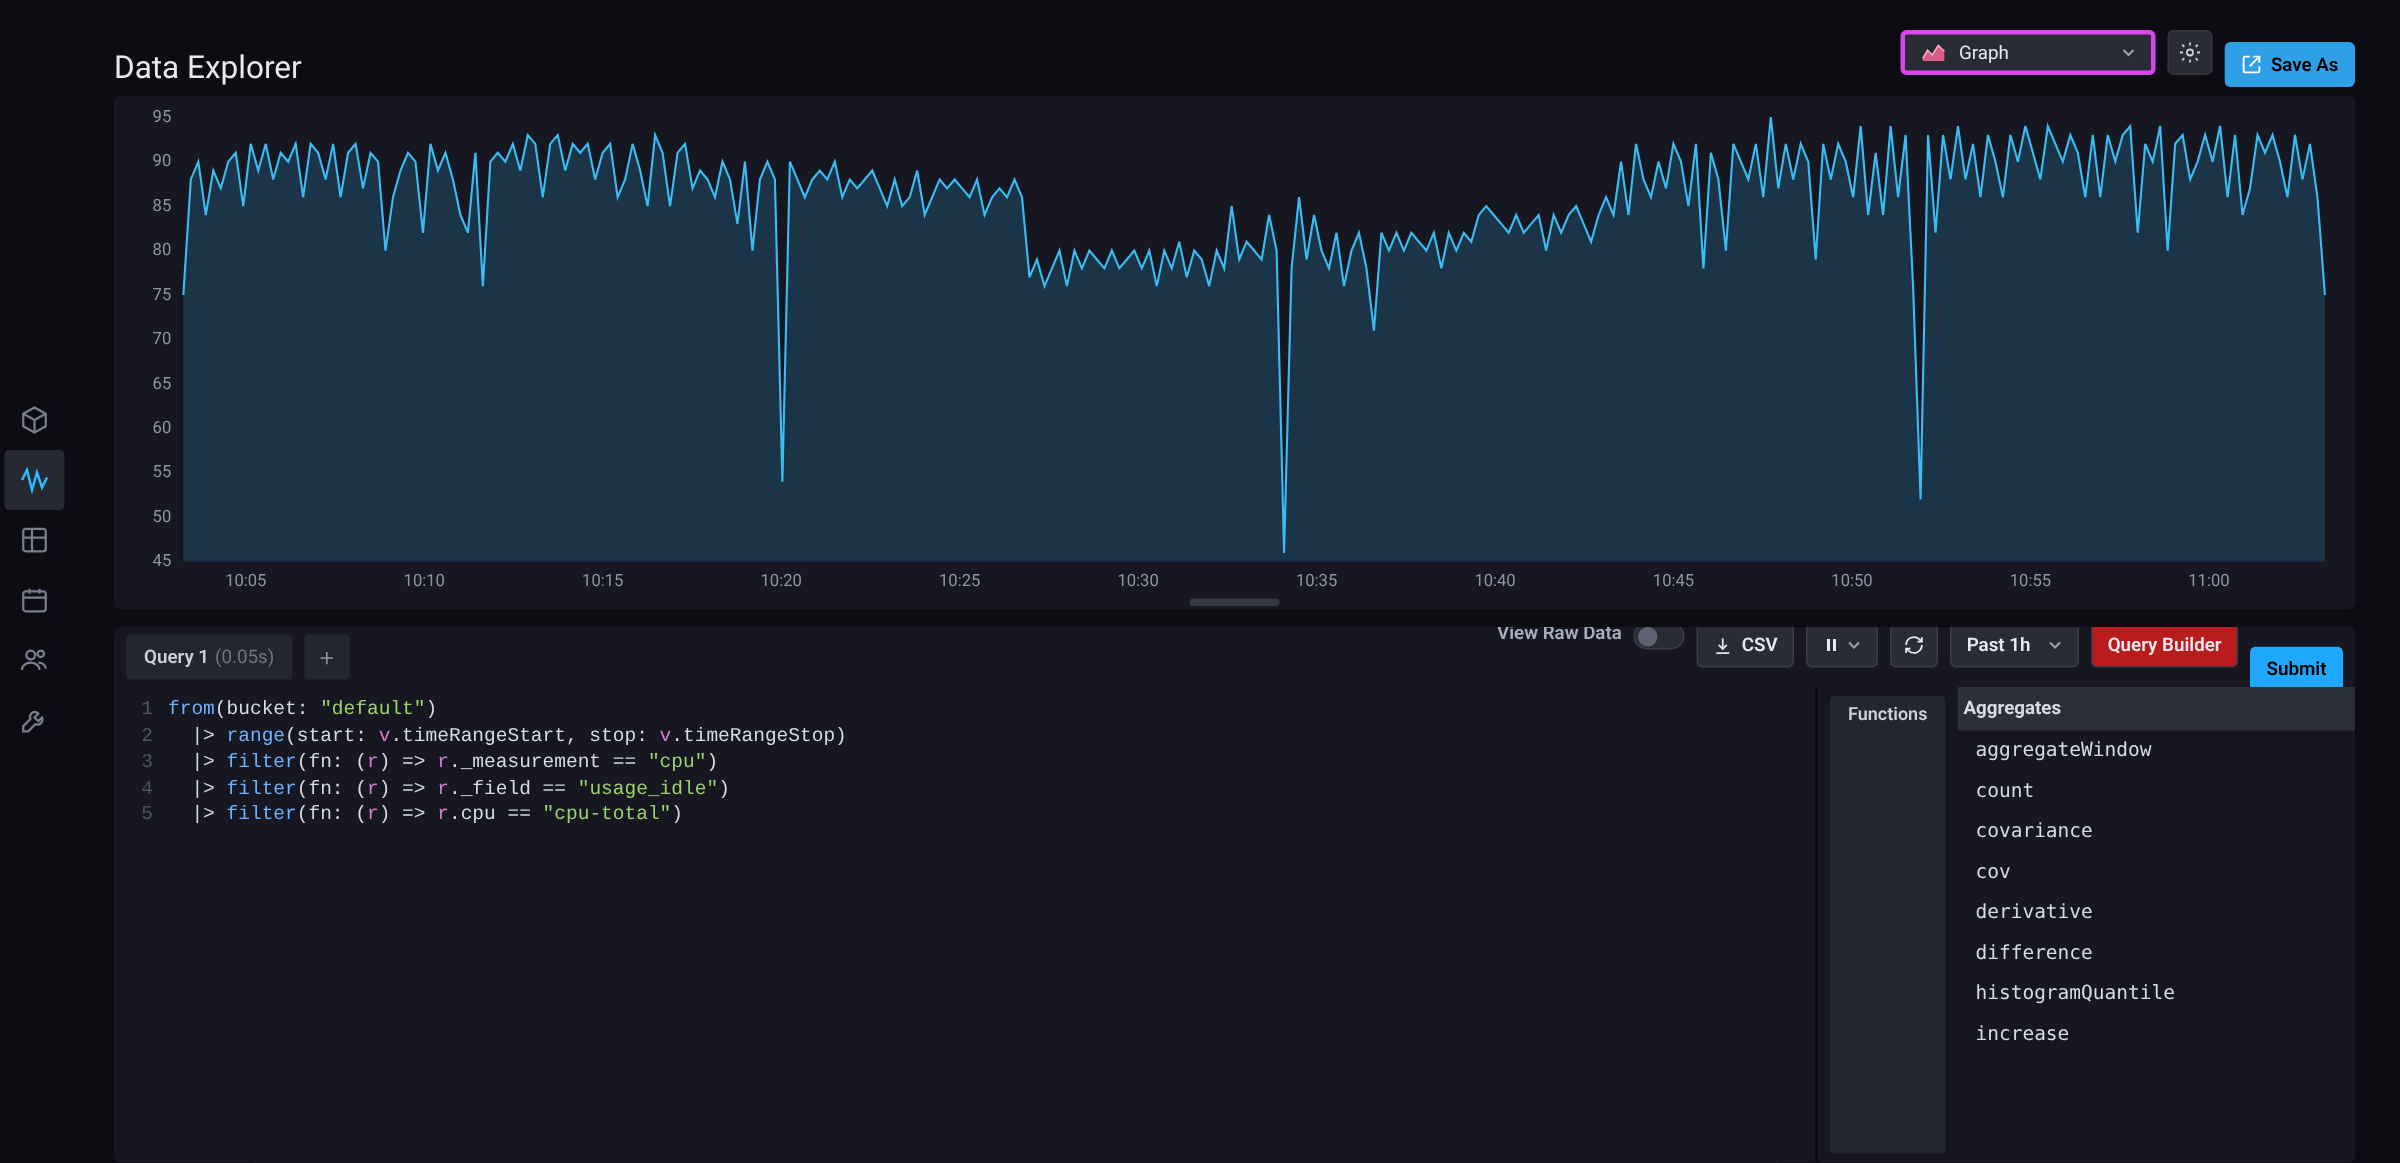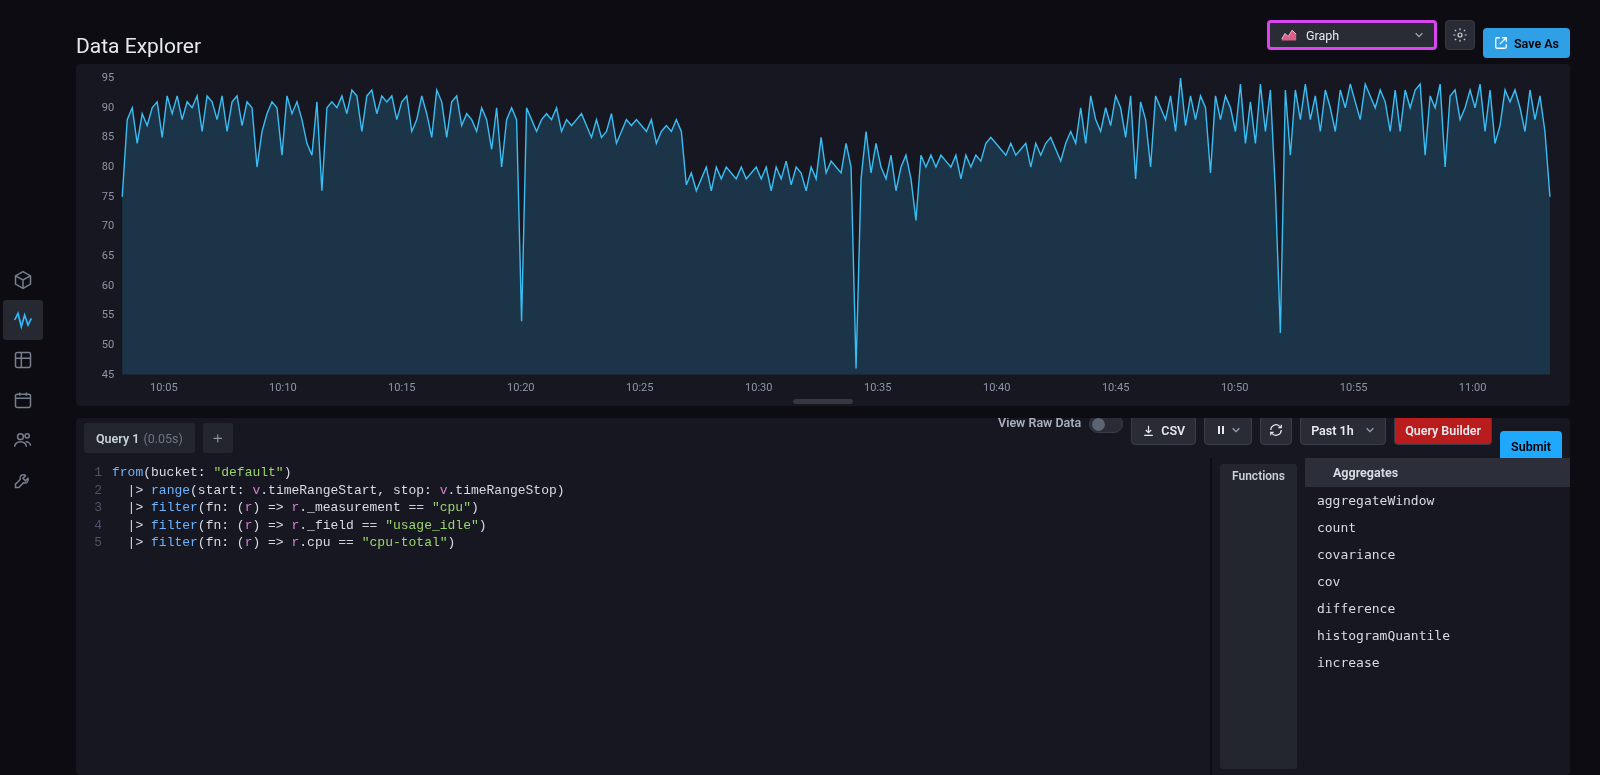--- a/index.html
+++ b/index.html
@@ -55,21 +55,21 @@
   .op   { color:#c9d1d9; }
   .var  { color:#d57fd3; }
   .funcs { width:360px; border-left:2px solid #0c0c12; display:flex; background:#161721; }
   .funcs-tabrow { display:flex; padding:6px 8px; }
   .funcs-tab { background:#23252f; font-size:12px; font-weight:600; padding:5px 12px; border-radius:3px; }
   .funcs-search { margin:2px 10px 8px 10px; position:relative; }
   .funcs-search input { width:100%; height:28px; background:#1c1e27; border:1px solid #2d2f3a; border-radius:3px; color:#c9d1d9; padding:0 8px 0 28px; font-size:12.5px; font-style:italic; }
   .funcs-search input::placeholder { color:#6e7585; }
   .funcs-search .sicon { position:absolute; left:8px; top:6px; color:#6e7585; }
   .funcs-list { flex:1; overflow:auto; }
-  .funcs-cat { background:#2c2e39; font-size:12.5px; font-weight:700; color:#d7dbe3; padding:7px 28px; }
+  .funcs-cat { background:#2c2e39; font-size:12.5px; font-weight:700; color:#d7dbe3; padding:7px 4px; }
   .funcs-item { font-family:"SFMono-Regular", Consolas, Menlo, monospace; font-size:13px; color:#d7dbe3; padding:6px 12px; cursor:pointer; }
 </style>
 </head>
 <body>
 
 <div class="app">
 
   <div class="sidebar">
     <div class="nav-item">
       <svg viewBox="0 0 24 24" fill="none" stroke="currentColor" stroke-width="1.8">
@@ -241,20 +241,21 @@
         <div class="funcs">
           <div class="funcs-tabrow">
               <div class="funcs-tab">Functions</div>
             </div>
           <div class="funcs-list" id="funcs-list">
               <div class="funcs-cat">Aggregates</div>
               <div class="funcs-item">aggregateWindow</div>
               <div class="funcs-item">count</div>
               <div class="funcs-item">covariance</div>
               <div class="funcs-item">cov</div>
+              <div class="funcs-item">derivative</div>
               <div class="funcs-item">difference</div>
               <div class="funcs-item">histogramQuantile</div>
               <div class="funcs-item">increase</div>
             </div>
         </div>
       </div>
     </div>
   </div>
 </div>
 

